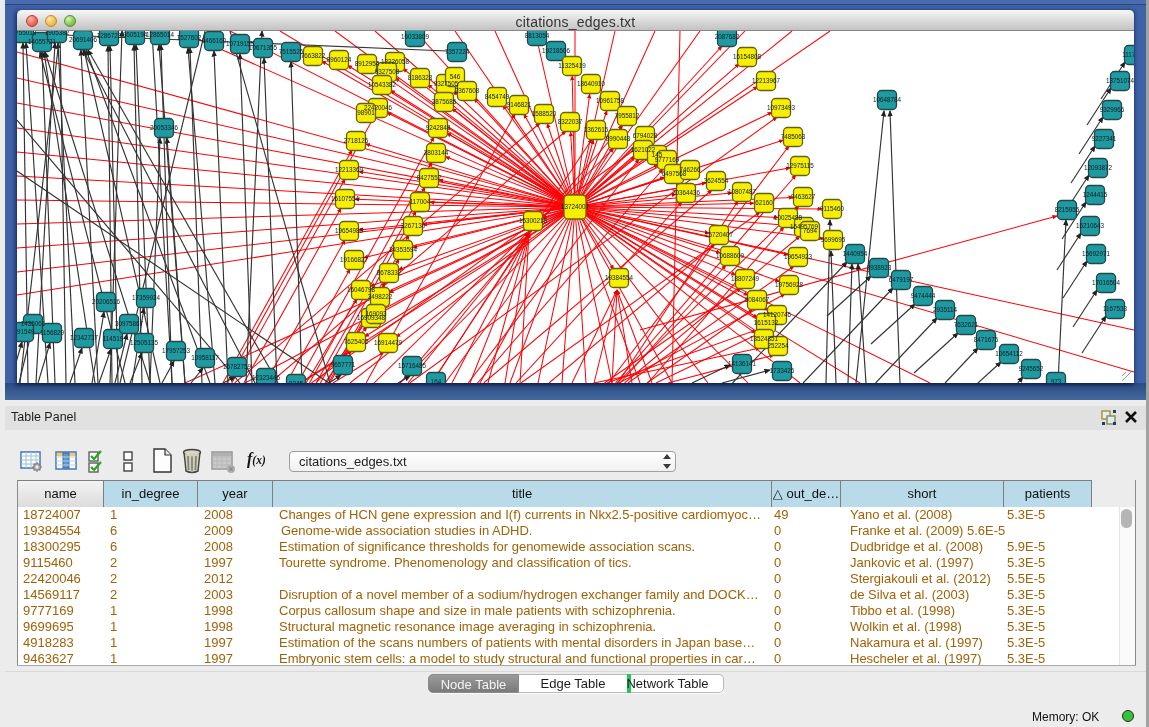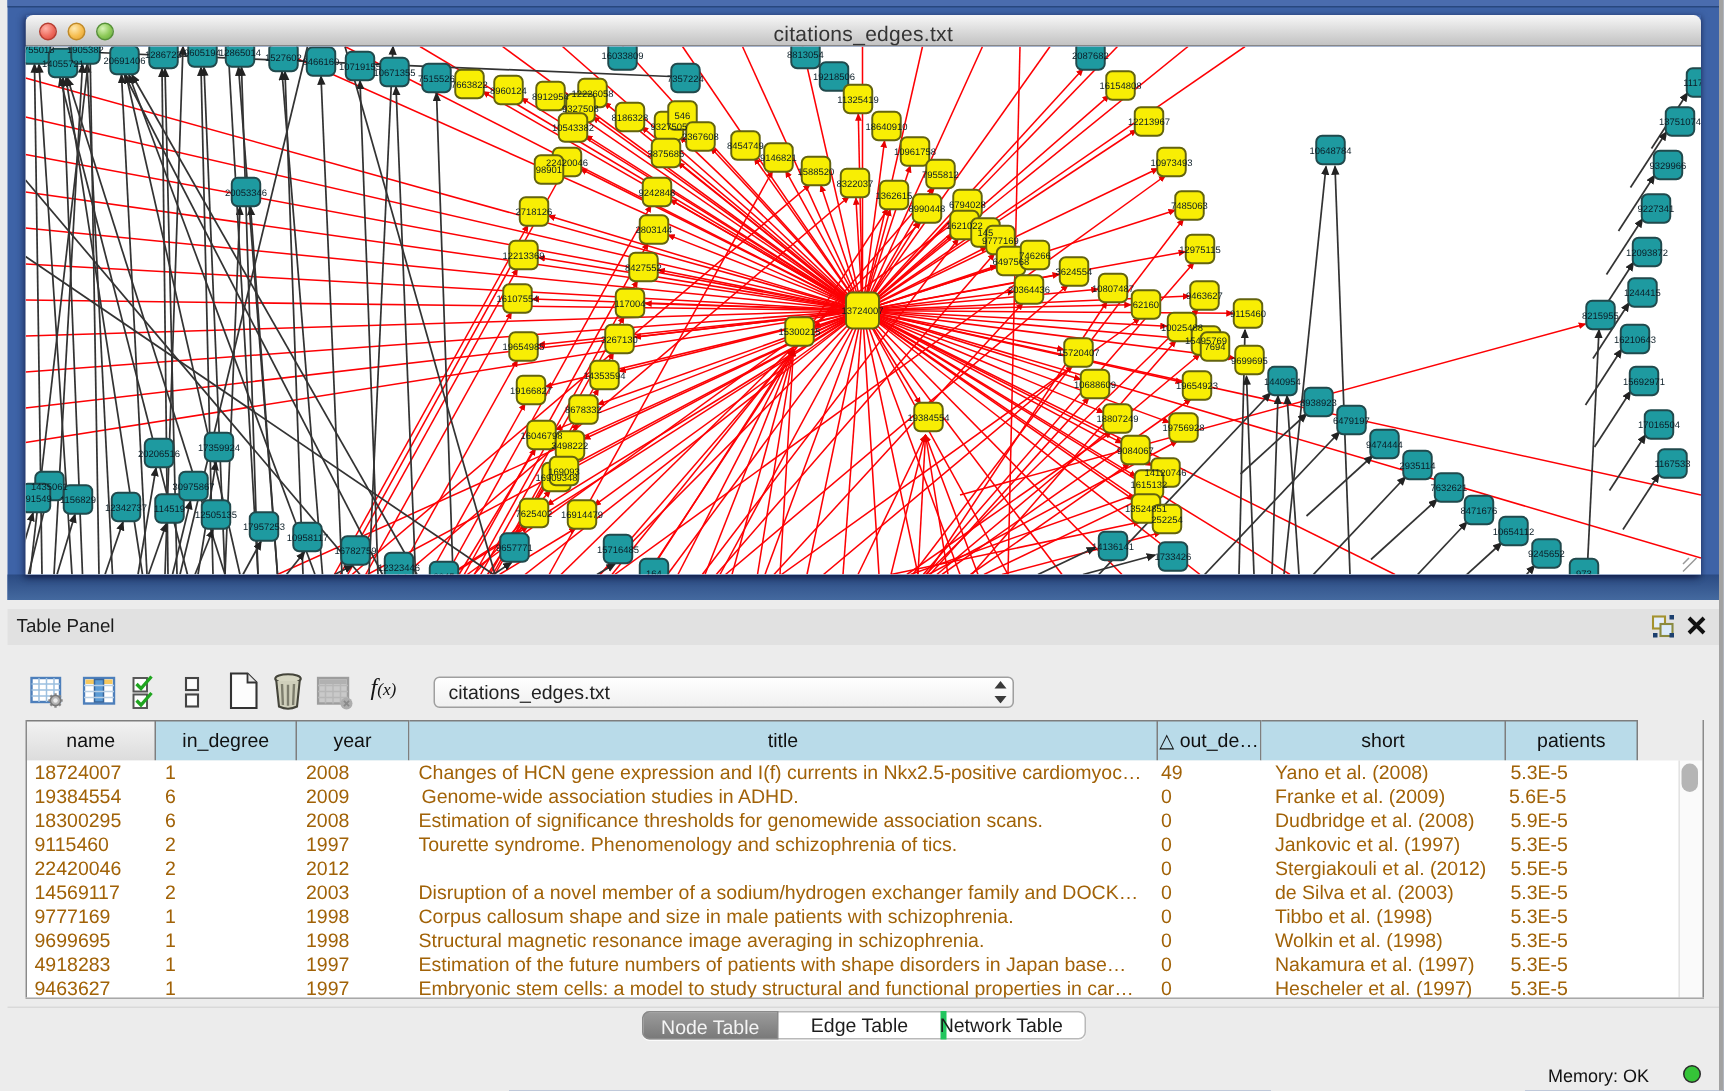--- a/index.html
+++ b/index.html
@@ -645,21 +645,21 @@
 <path d="M3.2,6 L5,23 Q11,26 17,23 L18.8,6" fill="#cfcfbb" stroke="#44443a" stroke-width="1.4"></path>
 <path d="M7,8 L7.6,22 M11,8.5 L11,22.5 M15,8 L14.4,22" stroke="#7d7d6d" stroke-width="1.6"></path>
 </svg>
 <svg class="abs" style="left:211px;top:450px" width="26" height="24" viewBox="0 0 26 24">
 <rect x="1" y="2" width="20" height="17" fill="#c9c9c9" stroke="#9d9d9d" stroke-width="1.6"></rect>
 <rect x="2" y="3" width="18" height="3" fill="#b1b1b1"></rect>
 <path d="M1,7 H21 M1,11 H21 M1,15 H21 M6,6 V19 M11,6 V19 M16,6 V19" stroke="#b7b7b7" stroke-width="1"></path>
 <circle cx="20" cy="19" r="4" fill="#adadad"></circle>
     <path d="M18.3,17.3 L21.7,20.7 M21.7,17.3 L18.3,20.7" stroke="#8a8a8a" stroke-width="1.2"></path>
 </svg>
-<div class="abs" style="left:247px;top:450px;font-size:16px;font-family:'Liberation Serif',serif;font-style:italic;font-weight:normal;color:#141414">f<span style="font-size:11.5px">(x)</span></div>
+<div class="abs" style="left:247px;top:450px;font-size:16px;font-family:'Liberation Serif',serif;font-style:italic;font-weight:bold;color:#141414">f<span style="font-size:11.5px">(x)</span></div>
 <div id="combo" class="abs"></div>
 <div id="combotext" class="abs">citations_edges.txt</div>
 <svg class="abs" style="left:662px;top:454px" width="10" height="15" viewBox="0 0 10 15">
     <path d="M5,0 L9,5 L1,5 Z M5,15 L9,10 L1,10 Z" fill="#3a3a3a"></path>
   </svg>
 
 <div class="hdr abs" style="left:18px;width:86px;background:linear-gradient(#f2f2f2,#dcdcdc);border-left:none">name</div>
 <div class="hdr abs" style="left:104px;width:94px">in_degree</div>
 <div class="hdr abs" style="left:198px;width:75px">year</div>
 <div class="hdr abs" style="left:273px;width:499px">title</div>
@@ -676,36 +676,36 @@
     <span style="left:850px">Yano et al. (2008)</span>
     <span style="left:1007px">5.3E-5</span>
   </div>
 <div class="trow" style="top:523px">
     <span style="left:23px">19384554</span>
     <span style="left:110px">6</span>
     <span style="left:204px">2009</span>
     <span style="left:281px;width:487px" class="ell">Genome-wide association studies in ADHD.</span>
     <span style="left:774px">0</span>
     <span style="left:850px">Franke et al. (2009)</span>
-    <span style="left:1006px">5.6E-5</span>
+    <span style="left:967px">5.6E-5</span>
   </div>
 <div class="trow" style="top:539px">
     <span style="left:23px">18300295</span>
     <span style="left:110px">6</span>
     <span style="left:204px">2008</span>
     <span style="left:279px;width:487px" class="ell">Estimation of significance thresholds for genomewide association scans.</span>
     <span style="left:774px">0</span>
     <span style="left:850px">Dudbridge et al. (2008)</span>
     <span style="left:1007px">5.9E-5</span>
   </div>
 <div class="trow" style="top:555px">
     <span style="left:23px">9115460</span>
     <span style="left:110px">2</span>
     <span style="left:204px">1997</span>
-    <span style="left:279px;width:487px" class="ell">Tourette syndrome. Phenomenology and schizophrenia of tics.</span>
+    <span style="left:279px;width:487px" class="ell">Tourette syndrome. Phenomenology and classification of tics.</span>
     <span style="left:774px">0</span>
     <span style="left:850px">Jankovic et al. (1997)</span>
     <span style="left:1007px">5.3E-5</span>
   </div>
 <div class="trow" style="top:571px">
     <span style="left:23px">22420046</span>
     <span style="left:110px">2</span>
     <span style="left:204px">2012</span>
     <span style="left:774px">0</span>
     <span style="left:850px">Stergiakouli et al. (2012)</span>
@@ -735,21 +735,21 @@
     <span style="left:204px">1998</span>
     <span style="left:279px;width:487px" class="ell">Structural magnetic resonance image averaging in schizophrenia.</span>
     <span style="left:774px">0</span>
     <span style="left:850px">Wolkin et al. (1998)</span>
     <span style="left:1007px">5.3E-5</span>
   </div>
 <div class="trow" style="top:635px">
     <span style="left:23px">4918283</span>
     <span style="left:110px">1</span>
     <span style="left:204px">1997</span>
-    <span style="left:279px;width:487px" class="ell">Estimation of the future numbers of patients with shape disorders in Japan base…</span>
+    <span style="left:279px;width:487px" class="ell">Estimation of the scans numbers of patients with mental disorders in Japan base…</span>
     <span style="left:774px">0</span>
     <span style="left:850px">Nakamura et al. (1997)</span>
     <span style="left:1007px">5.3E-5</span>
   </div>
 <div class="trow" style="top:651px">
     <span style="left:23px">9463627</span>
     <span style="left:110px">1</span>
     <span style="left:204px">1997</span>
     <span style="left:279px;width:487px" class="ell">Embryonic stem cells: a model to study structural and functional properties in car…</span>
     <span style="left:774px">0</span>

